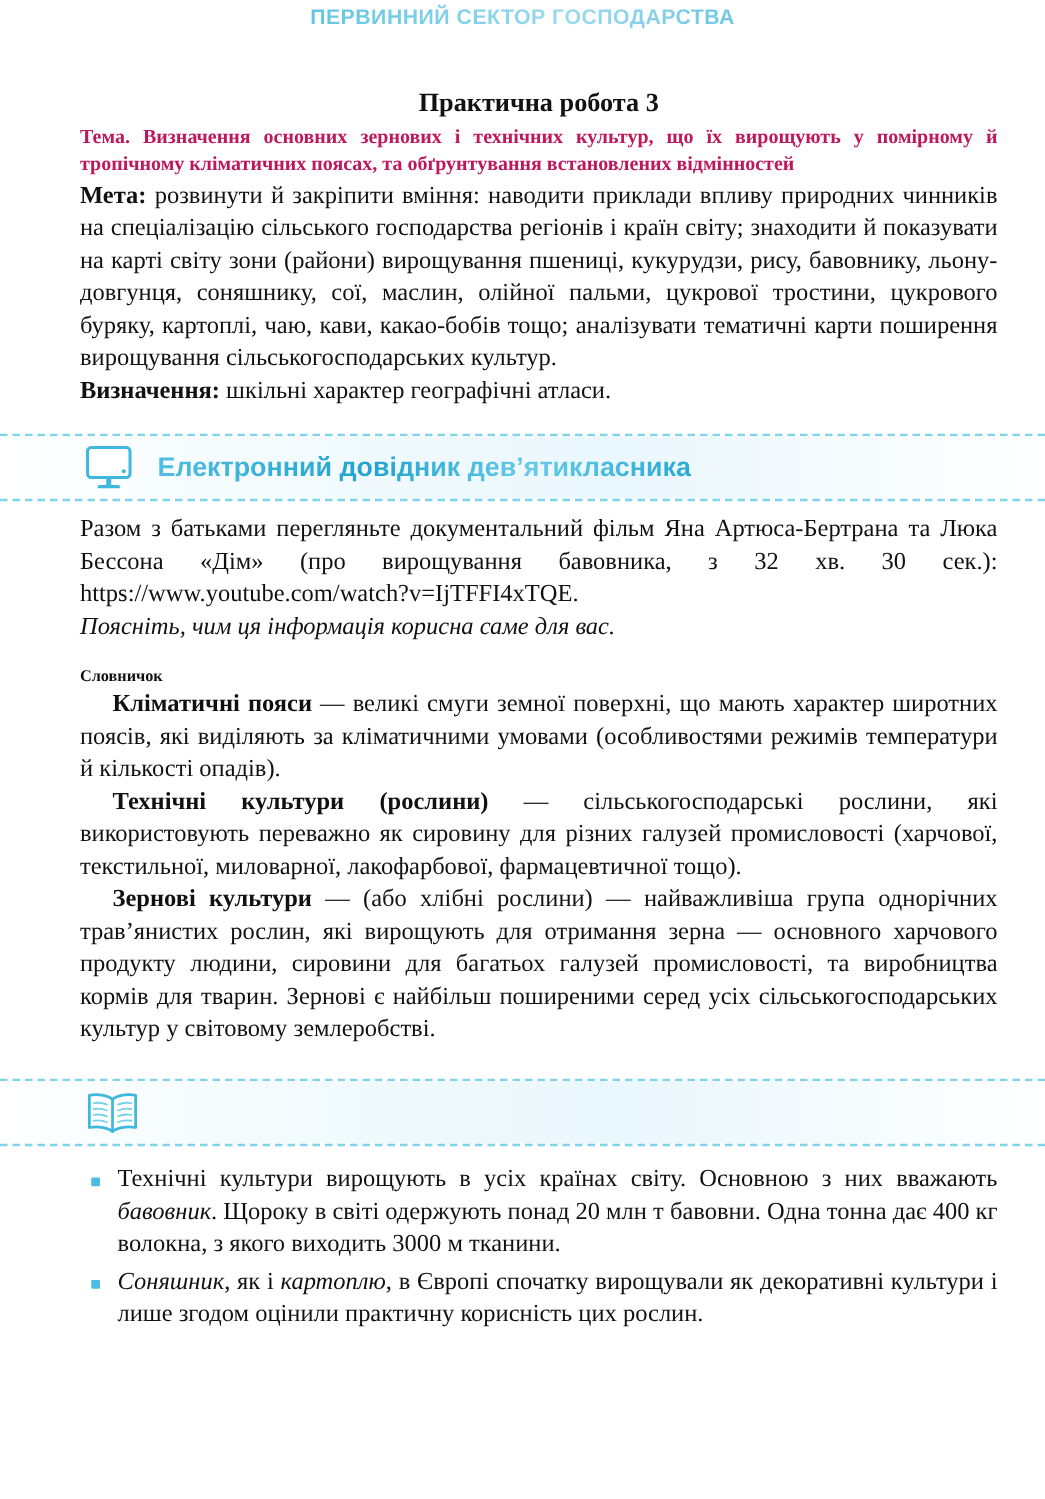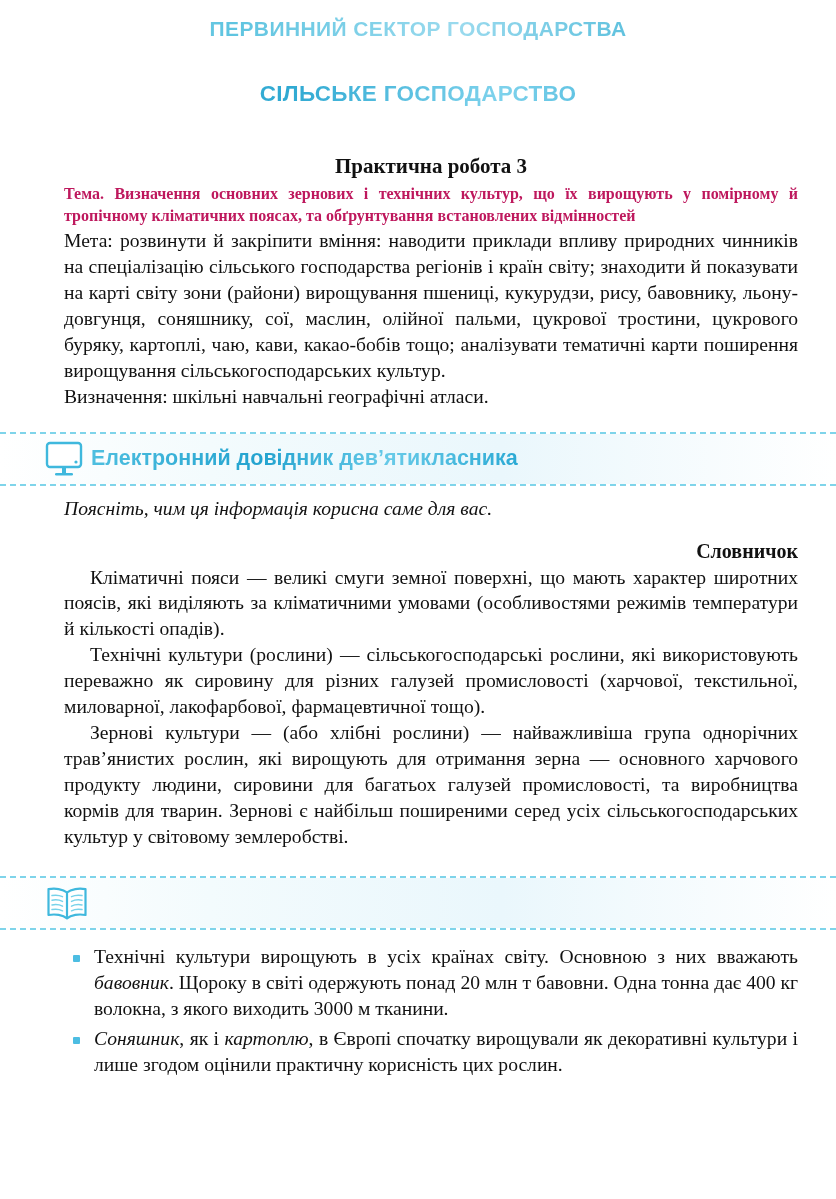--- a/index.html
+++ b/index.html
@@ -22,29 +22,29 @@
     height: 1199px;
     box-sizing: border-box;
     padding: 0;
   }
 
   
   .chapter-title {
     text-align: center;
     font-family: "Liberation Sans", "DejaVu Sans", sans-serif;
     font-weight: bold;
-    font-size: 21px;
+    font-size: 17px;
     letter-spacing: 0.4px;
     color: #7fd3ea;
     background: linear-gradient(100deg, #a8e2f2 0%, #5ec4e0 28%, #9adaee 55%, #57bedc 78%, #a9e3f3 100%);
     -webkit-background-clip: text;
     background-clip: text;
     -webkit-text-fill-color: transparent;
     margin: 0;
-    padding: 16px 0 0 0;
+    padding: 3px 0 0 0;
     line-height: 1.25;
   }
   .section-title {
     text-align: center;
     font-family: "Liberation Sans", "DejaVu Sans", sans-serif;
     font-weight: bold;
     font-size: 22.5px;
     letter-spacing: 0.3px;
     color: #35b4d8;
     background: linear-gradient(100deg, #5cc4e2 0%, #2fa9d2 35%, #7ed2ec 60%, #31abd4 85%, #6ecbe8 100%);
@@ -76,61 +76,61 @@
     margin: 0 0 2px 0;
   }
   p.body {
     font-size: 19.6px;
     line-height: 1.325;
     text-align: justify;
     margin: 0;
     text-indent: 0;
   }
   p.body.indent { text-indent: 26px; }
-  .lead { font-weight: normal; }
+  .lead { font-weight: bold; }
   .ital { font-style: italic; }
   .bold-ital { font-weight: normal; font-style: italic; }
 
   
   .banner {
     margin: 22px 0 0 0;
     padding: 0;
   }
   .rule {
     height: 0;
     border-top: 2px dashed #7fd4ea;
     margin: 0 0 0 0;
     width: 100%;
   }
   .banner-inner {
     display: flex;
     align-items: center;
-    gap: 8px;
-    padding: 7px 0 7px 45px;
+    gap: 20px;
+    padding: 7px 0 7px 68px;
     background: linear-gradient(90deg, #ffffff 0%, #f3fbfd 25%, #eaf7fc 60%, #ffffff 100%);
   }
   .banner-heading {
     font-family: "Liberation Sans", "DejaVu Sans", sans-serif;
     font-weight: bold;
     font-size: 21.5px;
     color: #2aa9d4;
     background: linear-gradient(100deg, #4fbfe0 0%, #23a3cf 40%, #67cae8 70%, #2aa9d4 100%);
     -webkit-background-clip: text;
     background-clip: text;
     -webkit-text-fill-color: transparent;
     line-height: 1.2;
     white-space: nowrap;
   }
   .banner-icon { flex: 0 0 auto; display: block; line-height: 0; }
 
   
   .glossary-title {
-    text-align: right;
-    font-weight: bold;
-    font-size: 20px;
+    text-align: left;
+    font-weight: bold;
+    font-size: 13px;
     margin: 18px 0 2px 0;
   }
 
   
   ul.bullets {
     list-style: none;
     margin: 14px 0 0 0;
     padding: 0;
   }
   ul.bullets li {
@@ -151,56 +151,56 @@
     background: #4cbde2;
     border-radius: 1px;
   }
 </style>
 </head>
 <body>
 
 <div class="page">
 
   <h1 class="chapter-title">ПЕРВИННИЙ СЕКТОР ГОСПОДАРСТВА</h1>
-  <h2 class="section-title">СІЛЬСЬКЕ ГОСПОДАРСТВО</h2>
 
   <div class="content">
     <div class="work-title">Практична робота 3</div>
 
     <p class="theme">
       <span>Тема.</span>
       <span>Визначення основних зернових і технічних культур, що їх вирощують у помірному й тропічному кліматичних поясах, та обґрунтування встановлених відмінностей</span>
     </p>
 
     <p class="body">
       <span class="lead">Мета:</span><span> розвинути й закріпити вміння: наводити приклади впливу природних чинників на спеціалізацію сільського господарства регіонів і країн світу; знаходити й показувати на карті світу зони (райони) вирощування пшениці, кукурудзи, рису, бавовнику, льону-довгунця, соняшнику, сої, маслин, олійної пальми, цукрової тростини, цукрового буряку, картоплі, чаю, кави, какао-бобів тощо; аналізувати тематичні карти поширення вирощування сільськогосподарських культур.</span>
     </p>
 
     <p class="body">
-      <span class="lead">Визначення:</span><span> шкільні навчальні географічні атласи.</span>
+      <span class="lead">Визначення:</span><span> шкільні характер географічні атласи.</span>
     </p>
   </div>
 
   <div class="banner">
     <div class="rule"></div>
     <div class="banner-inner">
       <span class="banner-icon">
         <svg width="38" height="36" viewBox="0 0 38 36" fill="none" xmlns="http://www.w3.org/2000/svg">
           <rect x="2" y="2" width="34" height="24" rx="3" stroke="#3fb8dd" stroke-width="2.4" fill="#ffffff"></rect>
           <circle cx="31" cy="21" r="1.6" fill="#3fb8dd"></circle>
           <rect x="17" y="26" width="4" height="6" fill="#3fb8dd"></rect>
           <rect x="10" y="32" width="18" height="2.6" rx="1.3" fill="#3fb8dd"></rect>
         </svg>
       </span>
       <span class="banner-heading">Електронний довідник дев’ятикласника</span>
     </div>
     <div class="rule"></div>
   </div>
 
   <div class="content" style="padding-top:10px;">
+    <p class="body">Разом з батьками перегляньте документальний фільм Яна Артюса-Бертрана та Люка Бессона «Дім» (про вирощування бавовника, з 32 хв. 30 сек.): https://www.youtube.com/watch?v=IjTFFI4xTQE.</p>
     <p class="body bold-ital">Поясніть, чим ця інформація корисна саме для вас.</p>
   </div>
 
   <div class="content">
     <div class="glossary-title">Словничок</div>
 
     <p class="body indent">
       <span class="lead">Кліматичні пояси</span><span> — великі смуги земної поверхні, що мають характер широтних поясів, які виділяють за кліматичними умовами (особливостями режимів температури й кількості опадів).</span>
     </p>
 

